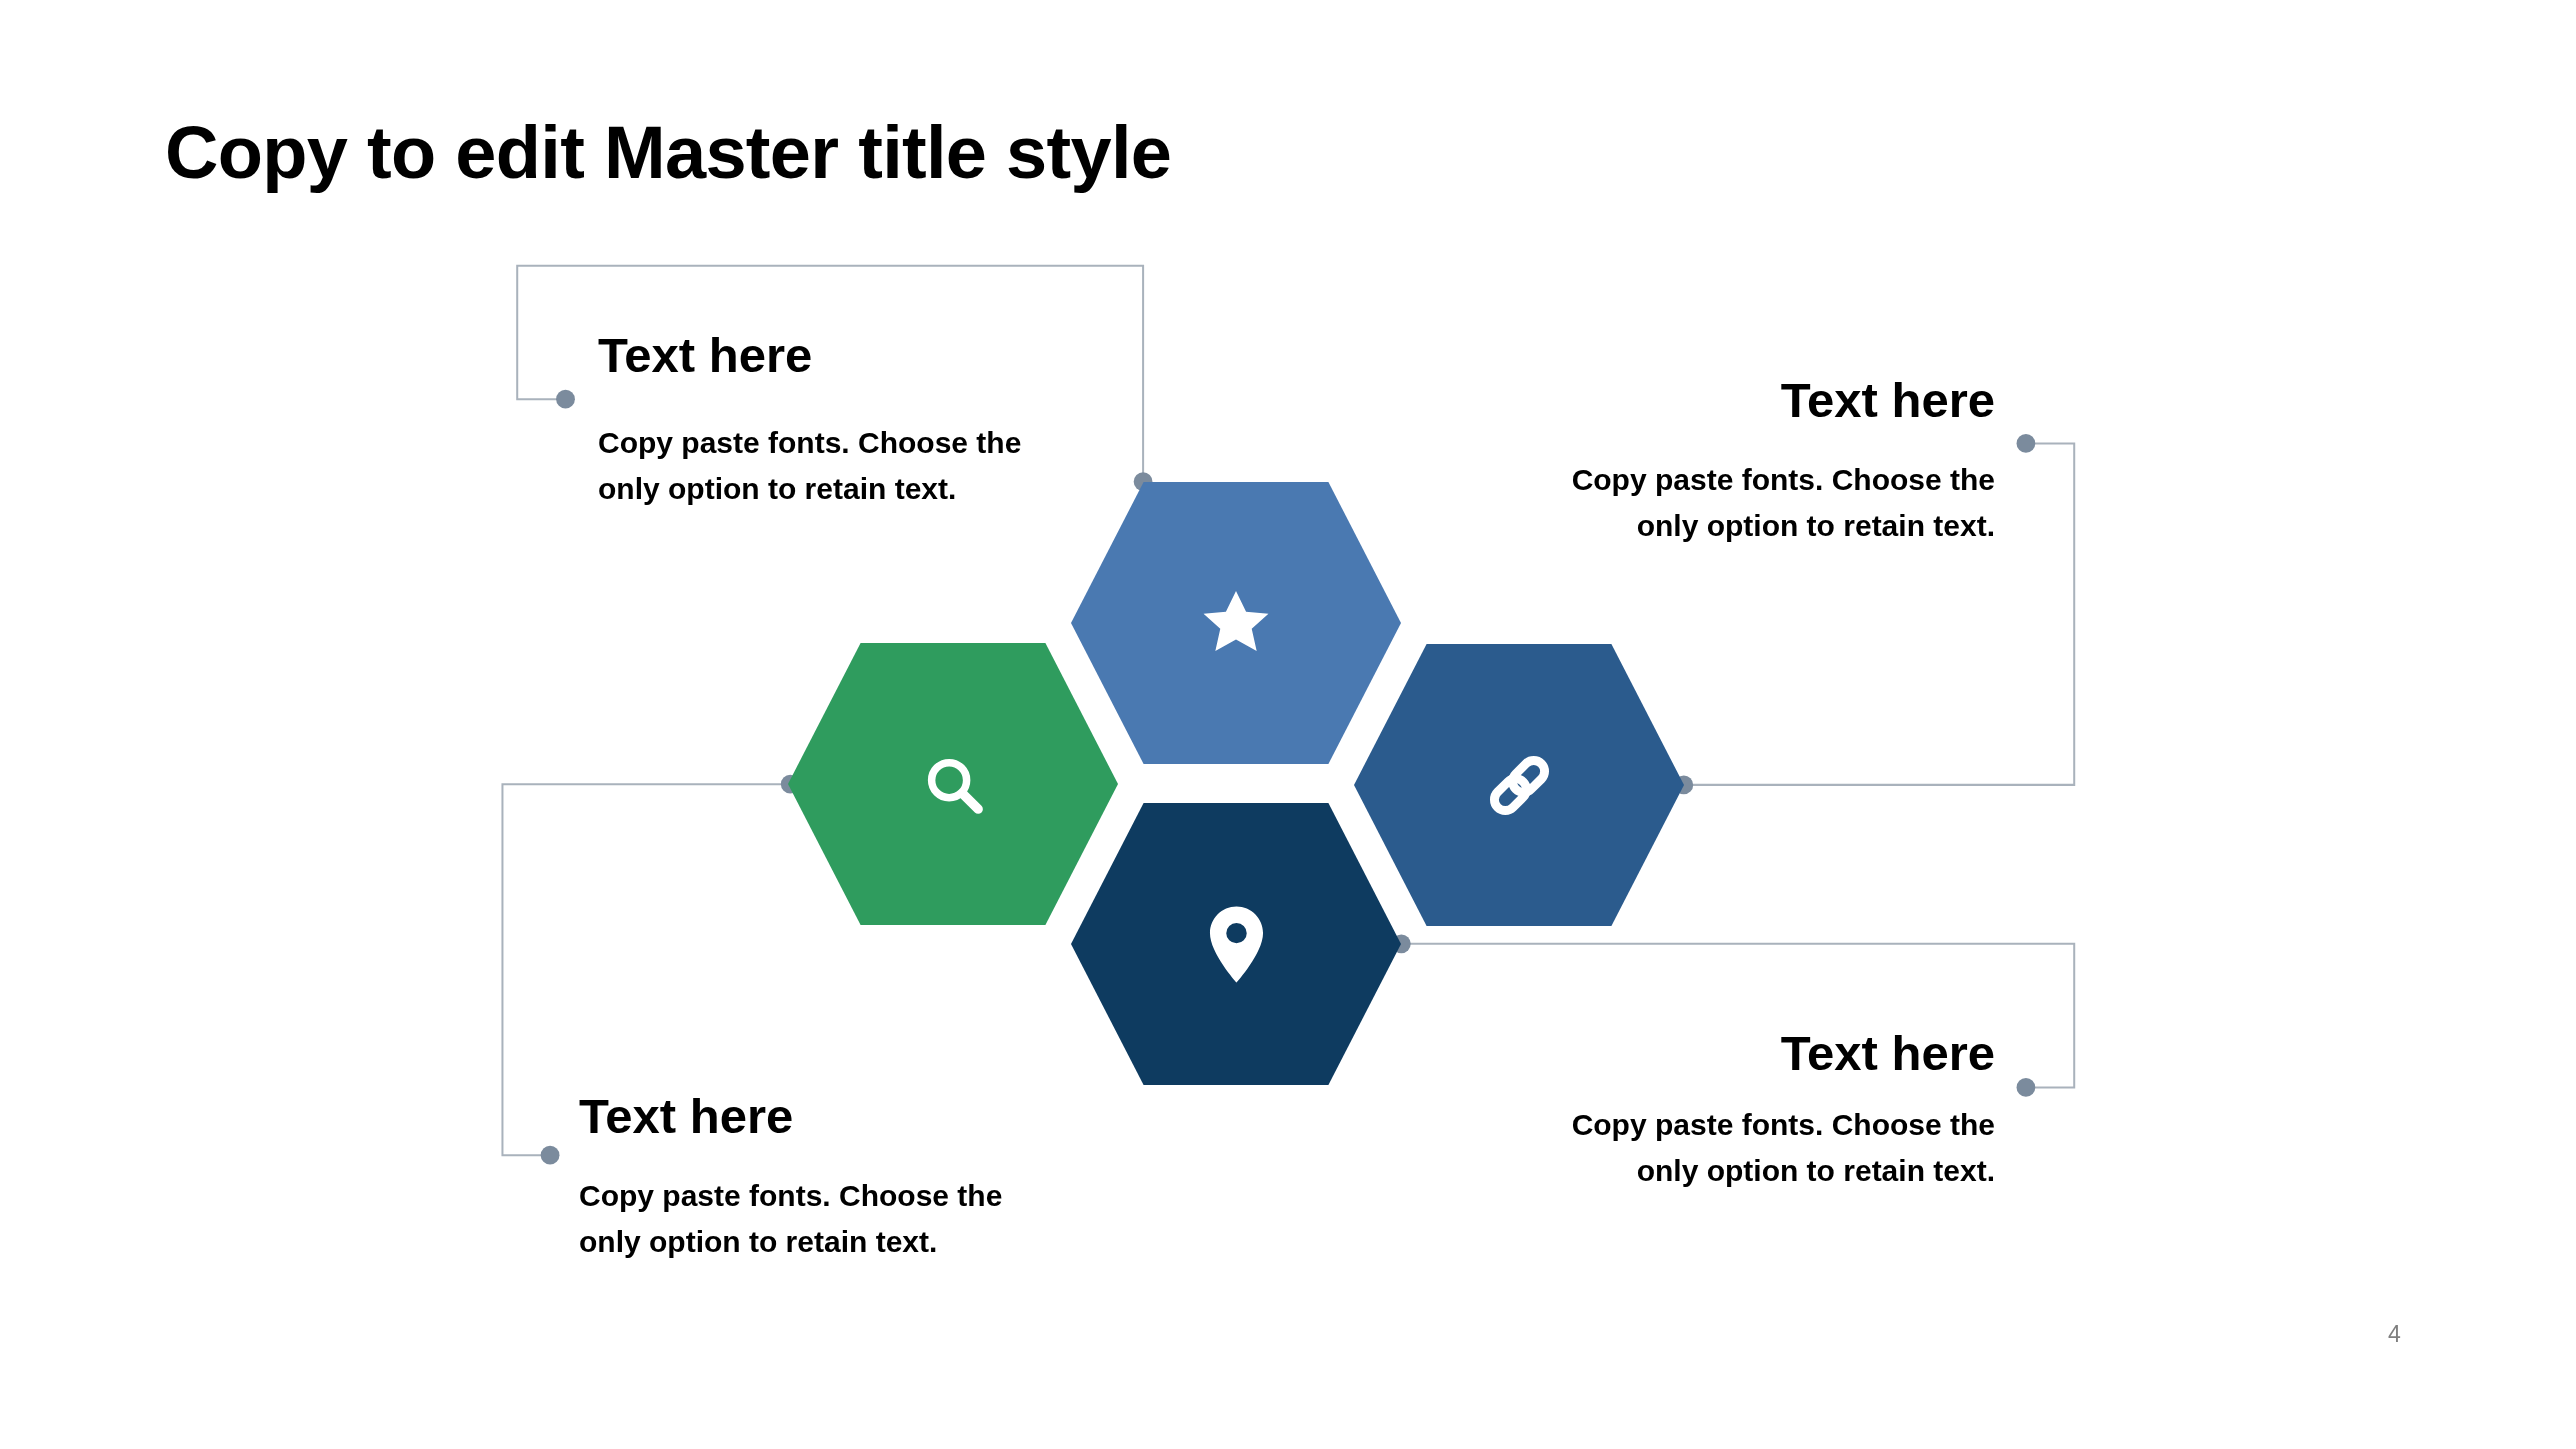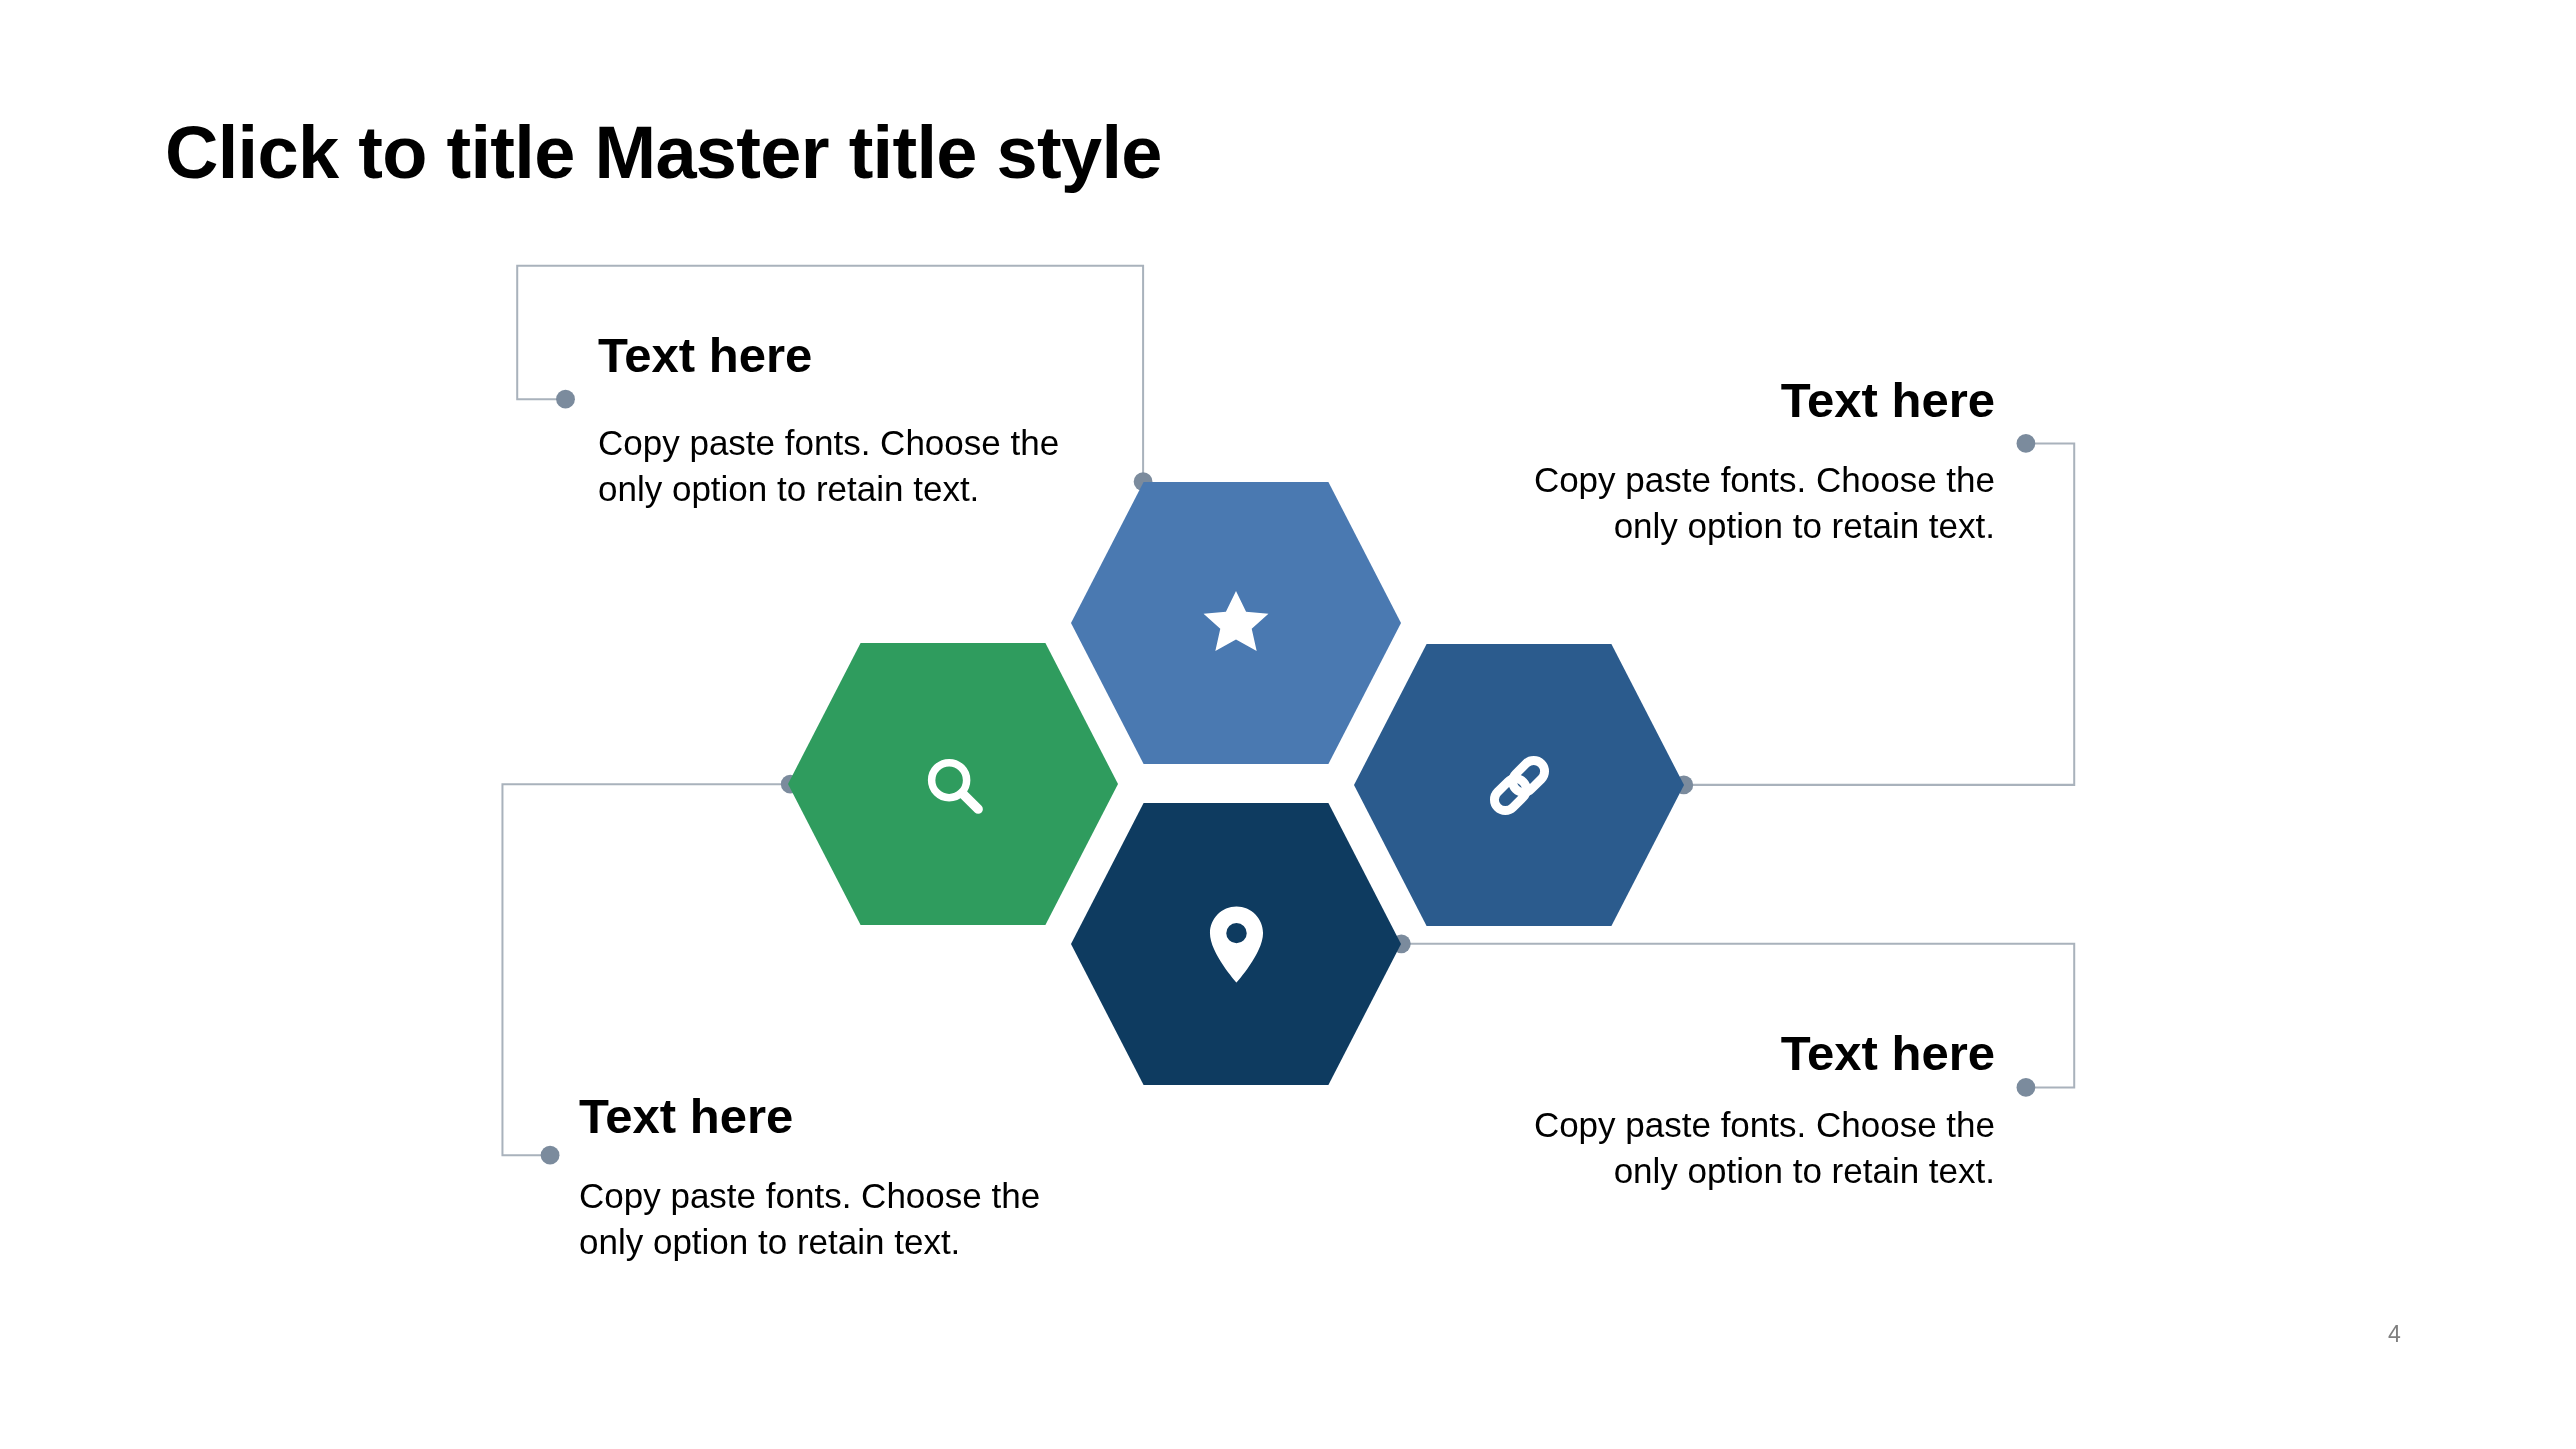--- a/index.html
+++ b/index.html
@@ -24,42 +24,42 @@
   }
   #hex-0{left:1071px;top:482px;}
   #hex-1{left:788px;top:643px;}
   #hex-2{left:1354px;top:644px;}
   #hex-3{left:1071px;top:803px;}
   .callout-heading{
     position:absolute;font-size:49px;font-weight:700;line-height:1;
     color:var(--title-text,#000000);white-space:nowrap;
   }
   .callout-body{
-    position:absolute;font-size:35px;line-height:46px;
-    color:var(--body-text,#000000);white-space:nowrap;
+    position:absolute;font-size:30px;line-height:46px;
+    color:var(--body-text,#000000);white-space:nowrap;font-weight:bold;
   }
   .h-tl{left:598px;top:331px;}
   .b-tl{left:598px;top:420px;}
   .h-bl{left:579px;top:1092px;}
   .b-bl{left:579px;top:1173px;}
   .h-tr{right:581px;top:376px;text-align:right;}
   .b-tr{right:581px;top:457px;text-align:right;}
   .h-br{right:581px;top:1029px;text-align:right;}
   .b-br{right:581px;top:1102px;text-align:right;}
   .page-number{
     position:absolute;left:2388px;top:1323px;
     font-size:23px;line-height:1;color:var(--page-number-text,#7f7f7f);
   }
 </style>
 </head>
 <body>
 
 <div class="slide">
 
-  <div class="title">Click to title Master title style</div>
+  <div class="title">Copy to edit Master title style</div>
 
   <svg class="connector-svg" viewBox="0 0 3840 2160">
     <polyline points="1704,718 1704,396 771,396 771,595 843,595"></polyline>
     <polyline points="1178,1169 749,1169 749,1722 820,1722"></polyline>
     <polyline points="3020,661 3092,661 3092,1170 2510,1170"></polyline>
     <polyline points="2089,1407 3092,1407 3092,1621 3020,1621"></polyline>
     <circle cx="1704" cy="718" r="14"></circle>
     <circle cx="1178" cy="1169" r="14"></circle>
     <circle cx="2510" cy="1170" r="14"></circle>
     <circle cx="2089" cy="1407" r="14"></circle>

